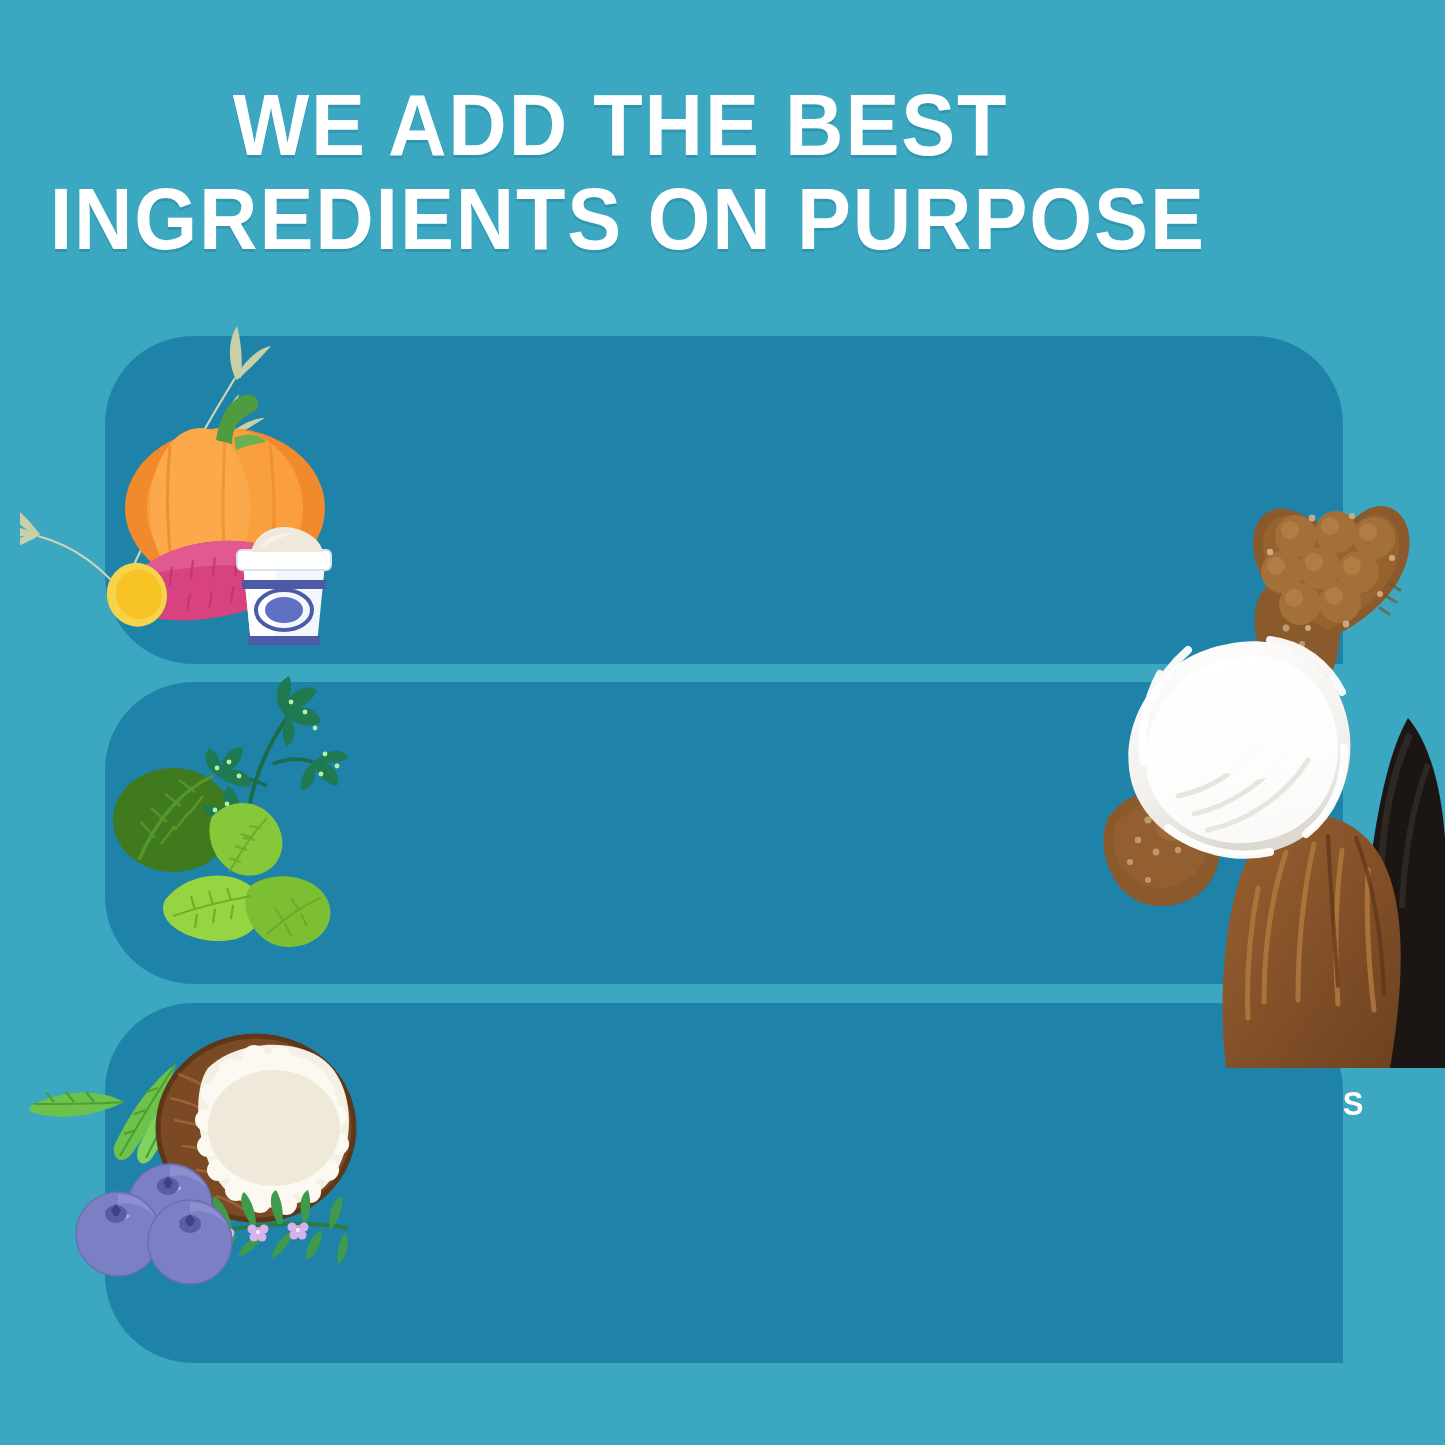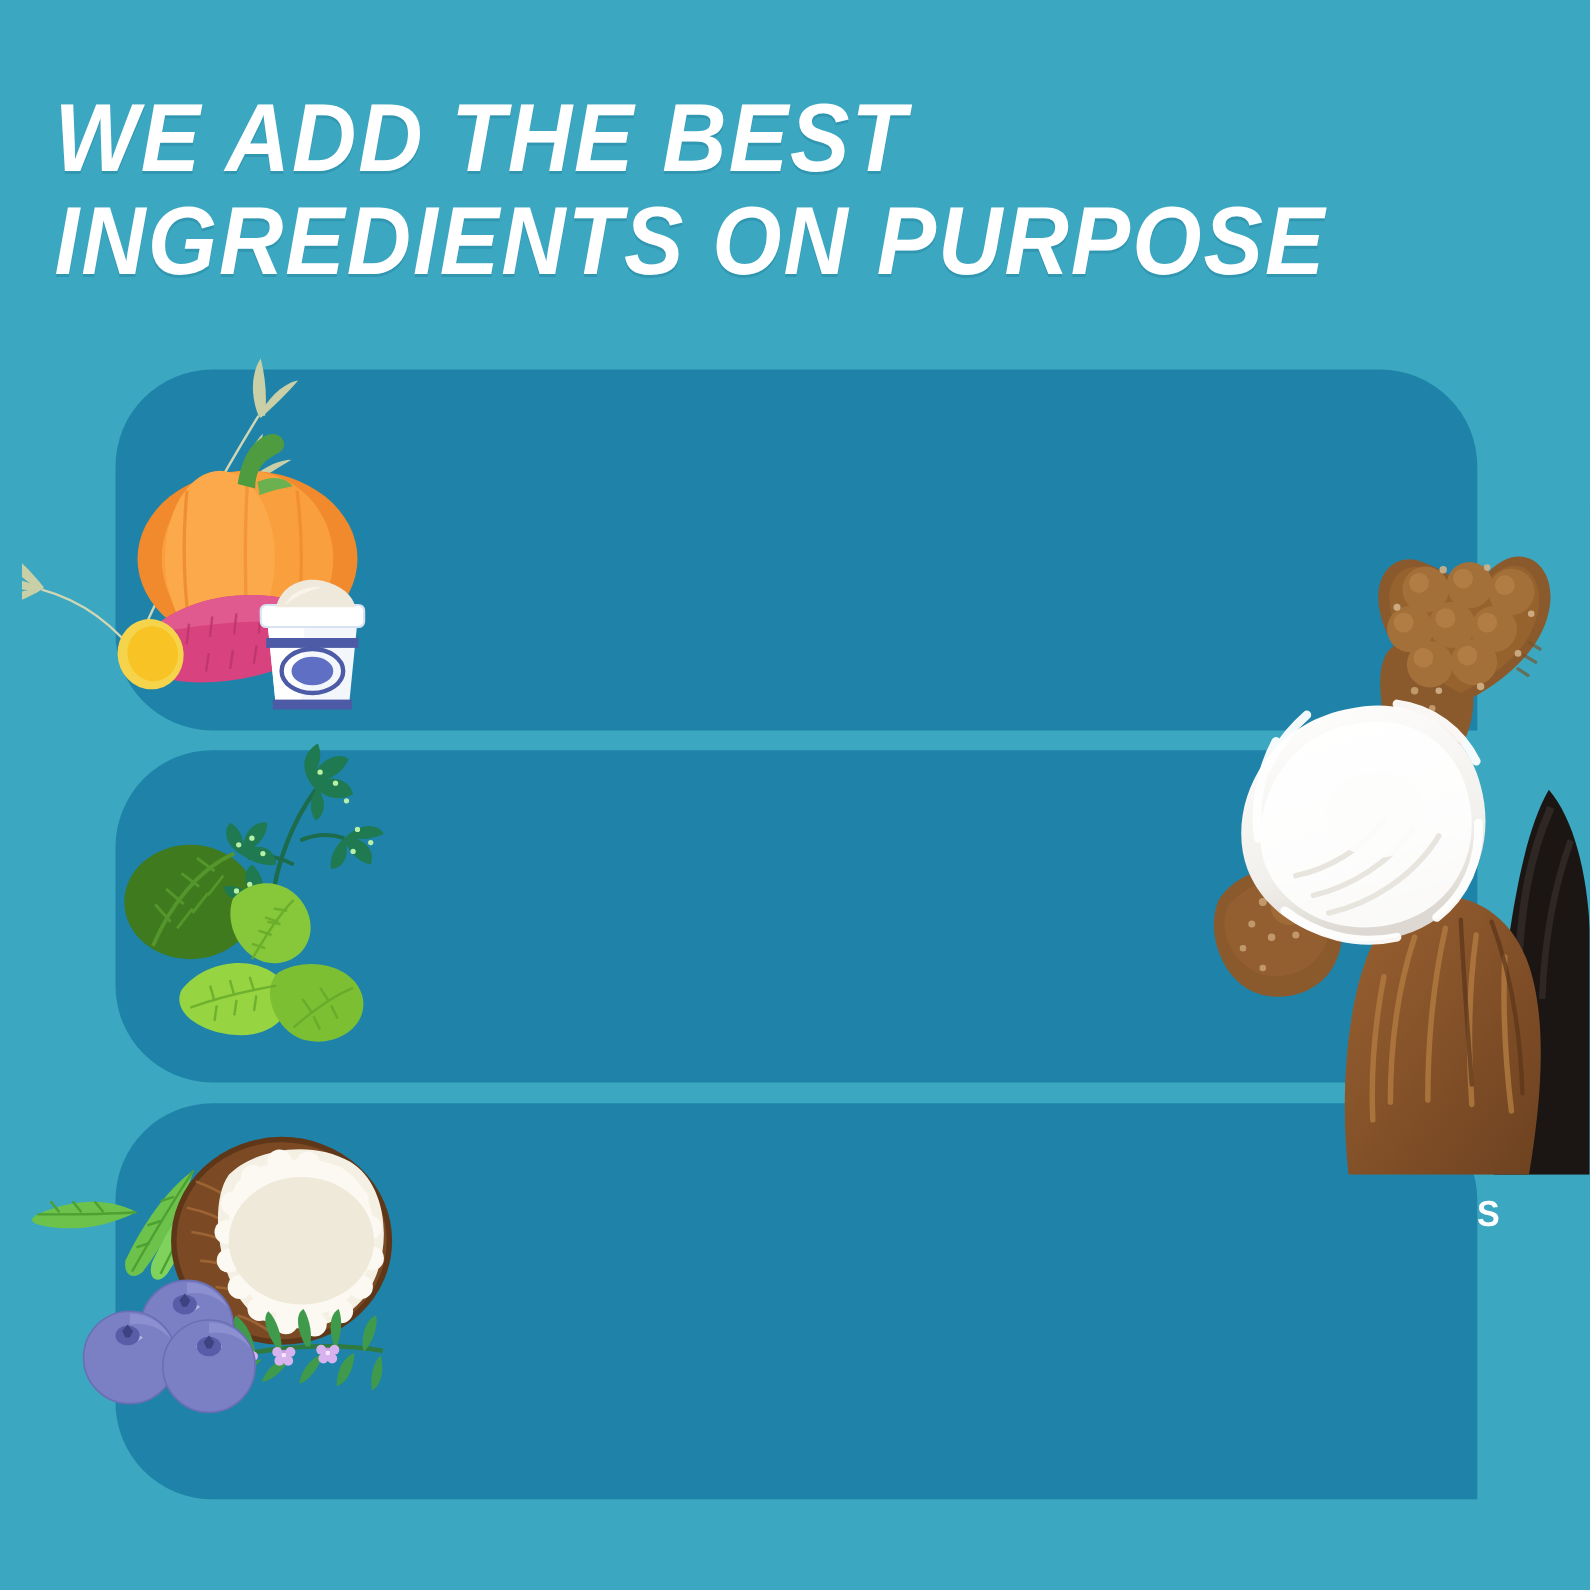--- a/index.html
+++ b/index.html
@@ -8,23 +8,22 @@
     width:1445px;height:1445px;overflow:hidden;
     background:#3ba7c0;
     font-family:"Liberation Sans", sans-serif;
     position:relative;
   }
   .stage{position:absolute;inset:0;width:1445px;height:1445px;overflow:hidden;}
 
   
   .title-block{
     position:absolute;left:0;top:78px;width:1241px;
-    text-align:left;
+    text-align:center;
     z-index:6;
-    font-style:italic;
   }
   .title-line{
     font-family:"Liberation Sans Narrow","Liberation Sans",sans-serif;
     font-weight:700;
     color:#ffffff;
     font-size:88px;
     line-height:94px;
     letter-spacing:2px;
     transform:scaleX(0.92);
     text-shadow:0 3px 0 rgba(25,110,140,0.28);

